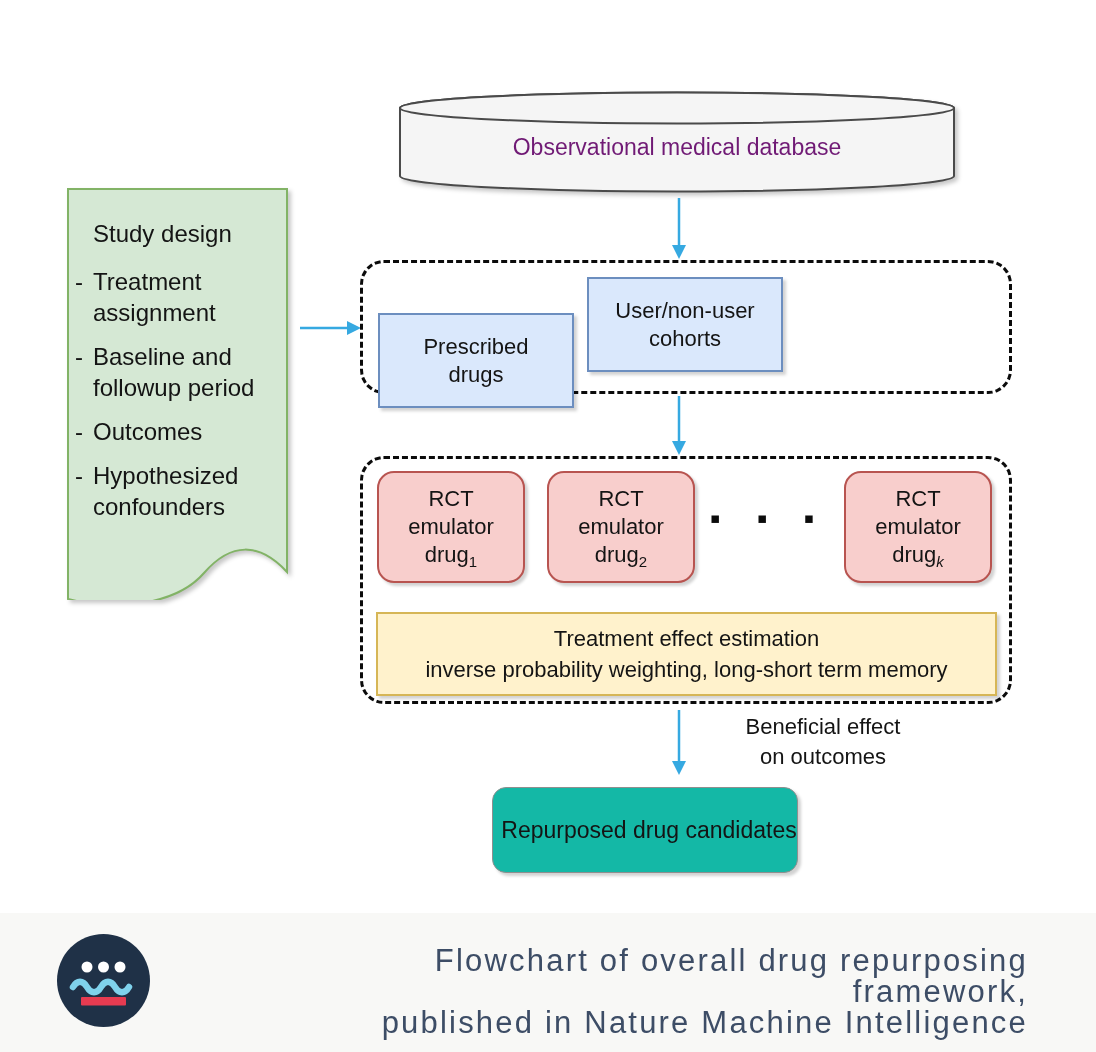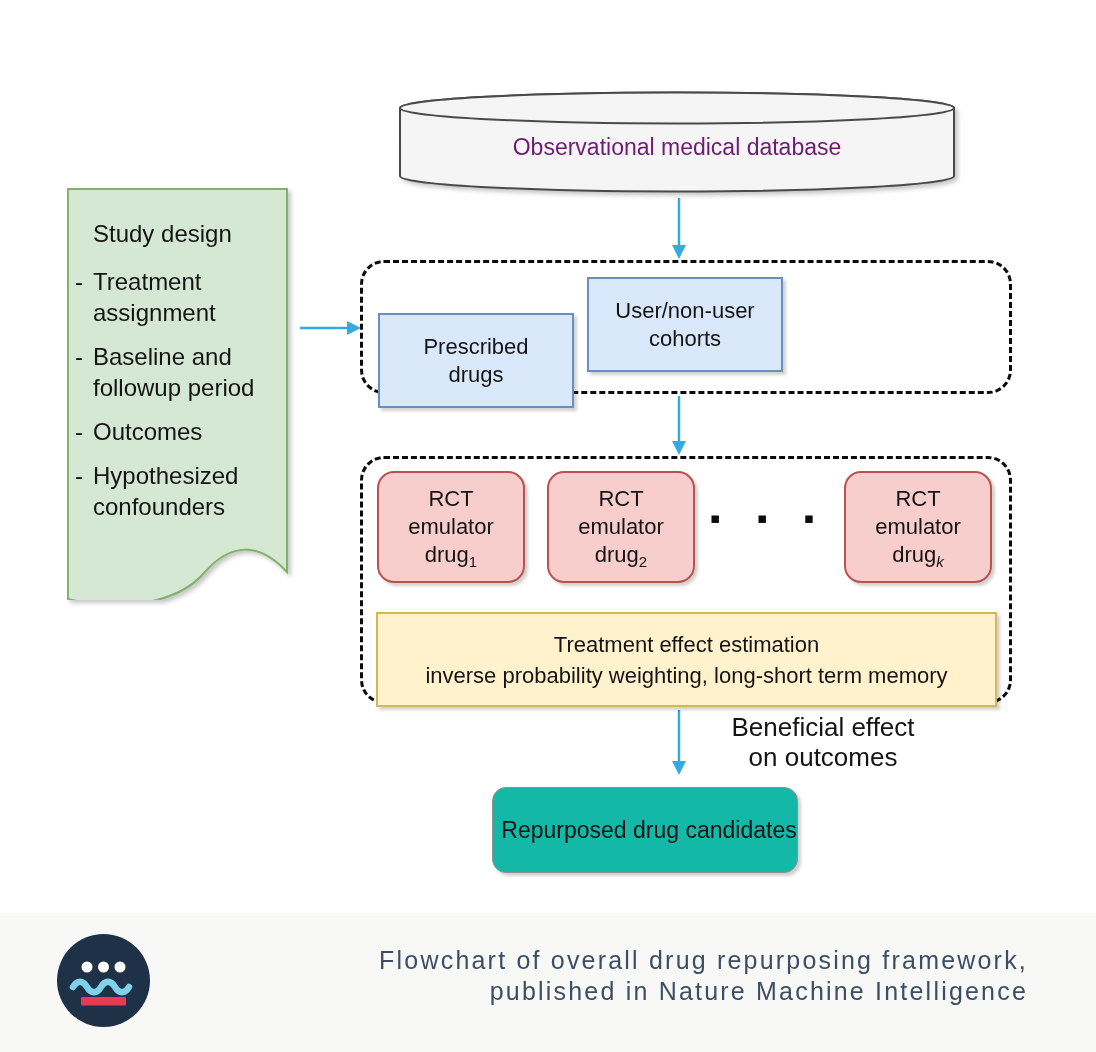--- a/index.html
+++ b/index.html
@@ -34,34 +34,34 @@
     box-sizing:border-box;display:flex;flex-direction:column;align-items:center;justify-content:center;
     font-size:22px;line-height:28px;text-align:center;color:#141414;}
   .pinkbox{position:absolute;width:148px;height:112px;background:#f8cecc;border:2px solid #b85450;
     border-radius:17px;box-sizing:border-box;display:flex;flex-direction:column;align-items:center;
     justify-content:center;font-size:22px;line-height:28px;text-align:center;color:#141414;}
   sub{font-size:15px;line-height:0;}
   .sub-italic{font-style:italic;}
   .sub-normal{font-style:normal;}
   .ellipsis{position:absolute;left:327px;top:50px;width:160px;text-align:center;
     font-family:"DejaVu Sans",sans-serif;font-size:15px;letter-spacing:16px;color:#0b0b0b;}
-  .yellowbox{position:absolute;left:13px;top:153px;width:621px;height:95px;background:#fff2cc;
+  .yellowbox{position:absolute;left:13px;top:153px;width:621px;height:84px;background:#fff2cc;
     border:2px solid #d6b656;box-sizing:border-box;display:flex;flex-direction:column;align-items:center;
     justify-content:center;font-size:22px;line-height:31px;text-align:center;color:#141414;}
 
   .graybox{left:492px;top:787px;width:306px;height:86px;background:#14b8a6;border:1.5px solid #8f8f8f;
     border-radius:14px;box-sizing:border-box;display:flex;align-items:center;justify-content:center;
     font-size:23px;color:#141414;padding-left:8px;}
 
-  .beneficial{left:718px;top:712px;width:210px;text-align:center;font-size:26px;line-height:30px;color:#141414;}
+  .beneficial{left:718px;top:712px;width:210px;text-align:center;font-size:22px;line-height:30px;color:#141414;}
 
   
   .footer{left:0;top:913px;width:1096px;height:139px;background:#f8f8f6;}
   .logo{left:57px;top:934px;width:93px;height:93px;}
-  .caption{left:300px;top:945px;width:728px;text-align:right;font-size:25px;line-height:31px;
+  .caption{left:300px;top:945px;width:728px;text-align:right;font-size:31px;line-height:31px;
     letter-spacing:2.2px;color:#3d4d66;}
 </style>
 </head>
 <body>
 
 <div class="canvas">
 
   <div class="abs cylinder">
     <svg class="shape" width="558" height="104" viewBox="0 0 558 104">
       <path d="M2,18 a277,15.5 0 0 1 554,0 v68 a277,15.5 0 0 1 -554,0 z" fill="#f5f5f5" stroke="#4a4a4a" stroke-width="2"></path>

